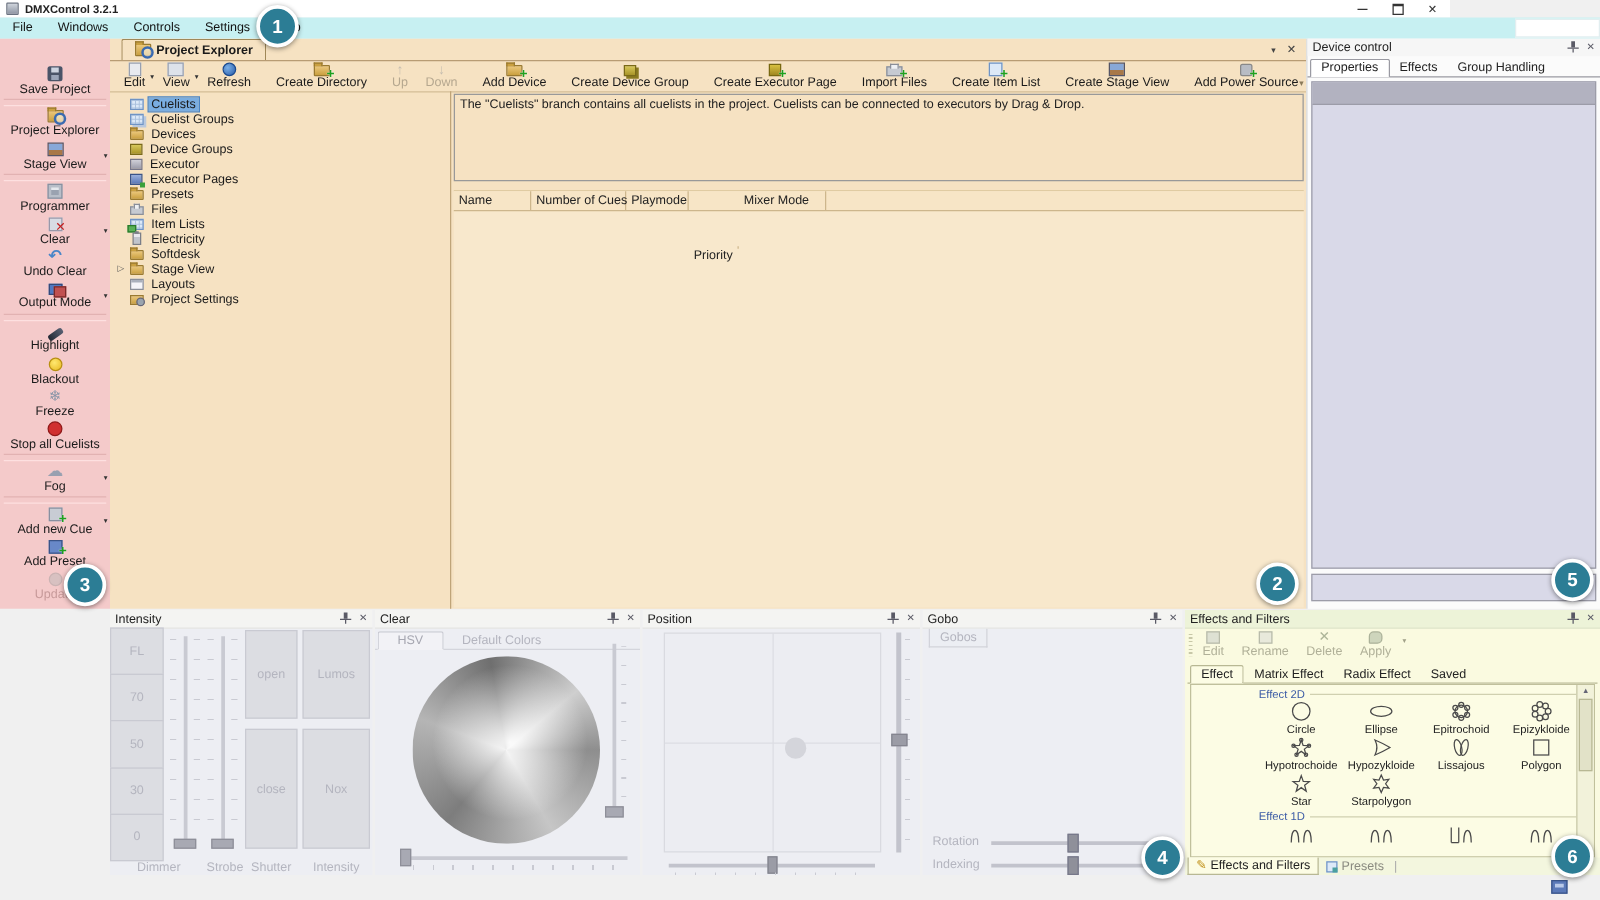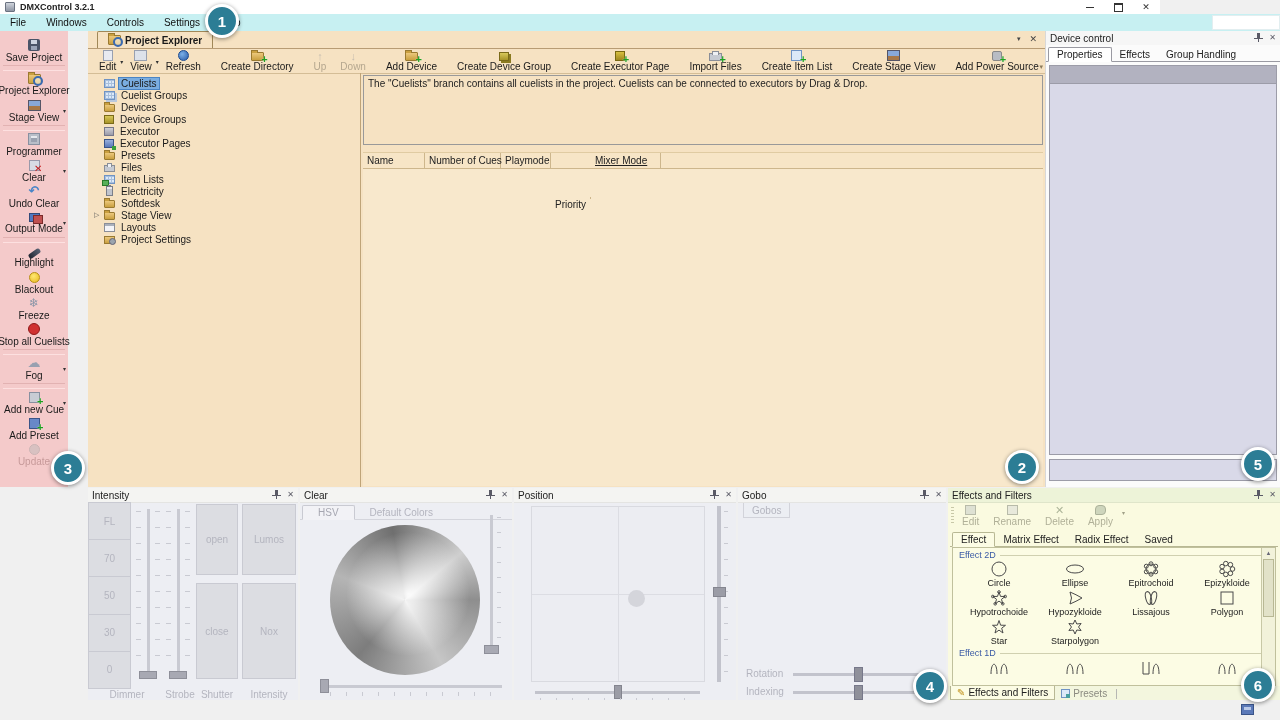--- a/index.html
+++ b/index.html
@@ -14,21 +14,21 @@
   .min-ic{width:8px;height:1px;background:#333;}
   .max-ic{width:7px;height:6px;border:1px solid #333;border-top-width:2px;}
   .close-glyph{font-size:9px;color:#333;line-height:1;}
 
   
   .menubar{position:absolute;top:14px;left:0;width:1280px;height:17px;background:#c7f0f2;display:flex;align-items:center;}
   .menu-item{padding:0 10px;height:17px;display:flex;align-items:center;color:#111;}
   .menubar-box{position:absolute;right:0;top:1px;width:68px;height:15px;background:#ffffff;border:1px solid #e2eef0;box-sizing:border-box;}
 
   
-  .sidebar{position:absolute;top:31px;left:0;width:68px;height:456px;background:#f4caca;padding-top:7px;box-sizing:border-box;}
+  .sidebar{position:absolute;top:31px;left:0;width:88px;height:456px;background:#f4caca;padding-top:21px;box-sizing:border-box;}
   .sb-item{height:26px;display:flex;flex-direction:column;align-items:center;justify-content:center;position:relative;}
   .sb-label{font-size:10px;line-height:1;color:#1a1a1a;white-space:nowrap;}
   .sb-item.disabled .sb-label{color:#c79a9a;}
   .sb-item.disabled .sbi{opacity:.45;}
   .sb-arrow{position:absolute;right:2px;top:9px;font-size:6px;color:#333;}
   .sb-div{height:4px;margin:1px 3px;border-top:1px solid #e2b2b2;border-bottom:1px solid #fde0e0;}
   .sbi{position:relative;display:block;margin-bottom:2px;box-sizing:border-box;}
   .sbi-floppy{width:12px;height:12px;background:#4a5468;border-radius:2px;}
   .sbi-floppy::before{content:"";position:absolute;top:1px;left:3px;right:3px;height:4px;background:#cdd4e0;}
   .sbi-floppy::after{content:"";position:absolute;bottom:1px;left:3px;right:3px;height:4px;background:#9aa4b8;}
@@ -172,21 +172,21 @@
   .fx-btn{display:flex;flex-direction:column;align-items:center;padding:1px 6px;color:#b0b098;}
   .fx-caret{font-size:6px;color:#a0a088;margin-left:1px;align-self:flex-start;margin-top:6px;}
   .fxi{position:relative;width:11px;height:10px;margin-bottom:1px;box-sizing:border-box;opacity:.8;}
   .fxi-edit{background:#d8dcd0;border:1px solid #a8ac9c;}
   .fxi-rename{background:#e4e6da;border:1px solid #a8ac9c;}
   .fxi-x{color:#9aa488;font-size:11px;font-weight:bold;line-height:10px;width:auto;height:auto;}
   .fxi-apply{background:#c4ccb4;border:1px solid #98a088;border-radius:4px 4px 4px 1px;}
   .fx-tabs{position:absolute;top:27px;left:2px;right:2px;height:16px;display:flex;align-items:flex-end;border-bottom:1px solid #b8b894;padding-left:2px;}
   .fx-tab{padding:1px 8px;color:#222;}
   .fx-tab.active{background:#fcfce4;border:1px solid #b8b894;border-bottom:1px solid #fcfce4;margin-bottom:-1px;border-radius:2px 2px 0 0;}
-  .fx-content{position:absolute;top:44px;left:4px;right:4px;height:139px;background:#fcfce4;border:1px solid #c0c09c;overflow:hidden;box-sizing:border-box;}
+  .fx-content{position:absolute;top:44px;left:4px;right:4px;height:139px;background:#fcfce4;border:1px solid #c0c09c;overflow:hidden;box-sizing:border-box;padding-left:48px;}
   .fx-group{display:flex;align-items:center;gap:4px;margin:2px 6px 0;font-size:9px;color:#3b5ba5;white-space:nowrap;}
   .fx-group::after{content:"";flex:1;border-top:1px solid #d0d0b0;}
   .fx-grid{display:grid;grid-template-columns:repeat(4,1fr);padding:0 10px 0 8px;row-gap:1px;}
   .fx-tile{display:flex;flex-direction:column;align-items:center;font-size:9px;color:#222;white-space:nowrap;}
   .fx-tile svg{display:block;}
   .fx-scroll{position:absolute;right:0;top:0;bottom:0;width:13px;background:#f2f2da;border-left:1px solid #c8c8a6;}
   .fx-scroll .arr{display:block;text-align:center;font-size:6px;color:#667;line-height:11px;}
   .fx-scroll .arr.down{position:absolute;bottom:0;left:0;right:0;}
   .fx-scroll .thumb{position:absolute;top:11px;left:1px;right:1px;height:58px;background:#e2e2c8;border:1px solid #b8b894;box-sizing:border-box;}
   .fx-bottabs{position:absolute;bottom:0;left:0;right:0;height:14px;display:flex;align-items:center;padding-left:2px;background:#f3f6de;}
@@ -451,21 +451,21 @@
         </div>
       </div>
       <div class="pe-right">
         <div class="pe-info">The "Cuelists" branch contains all cuelists in the project. Cuelists can be connected to executors by Drag &amp; Drop.</div>
         <div class="pe-table">
           <div class="pe-thead">
             <span class="pe-th" style="width:62px;">Name</span>
             <span class="pe-th" style="width:76px;">Number of Cues</span>
             <span class="pe-th" style="width:50px;">Playmode</span>
             <span class="pe-th" style="width:40px;margin-top:44px;">Priority</span>
-            <span class="pe-th" style="width:70px;text-decoration:underline;">Mixer Mode</span>
+            <span class="pe-th" style="width:70px;">Mixer Mode</span>
           </div>
         </div>
       </div>
     </div>
   </div>
 
   <div class="device">
     <div class="dc-title">
       <span>Device control</span>
       <span class="panel-title-btns">

